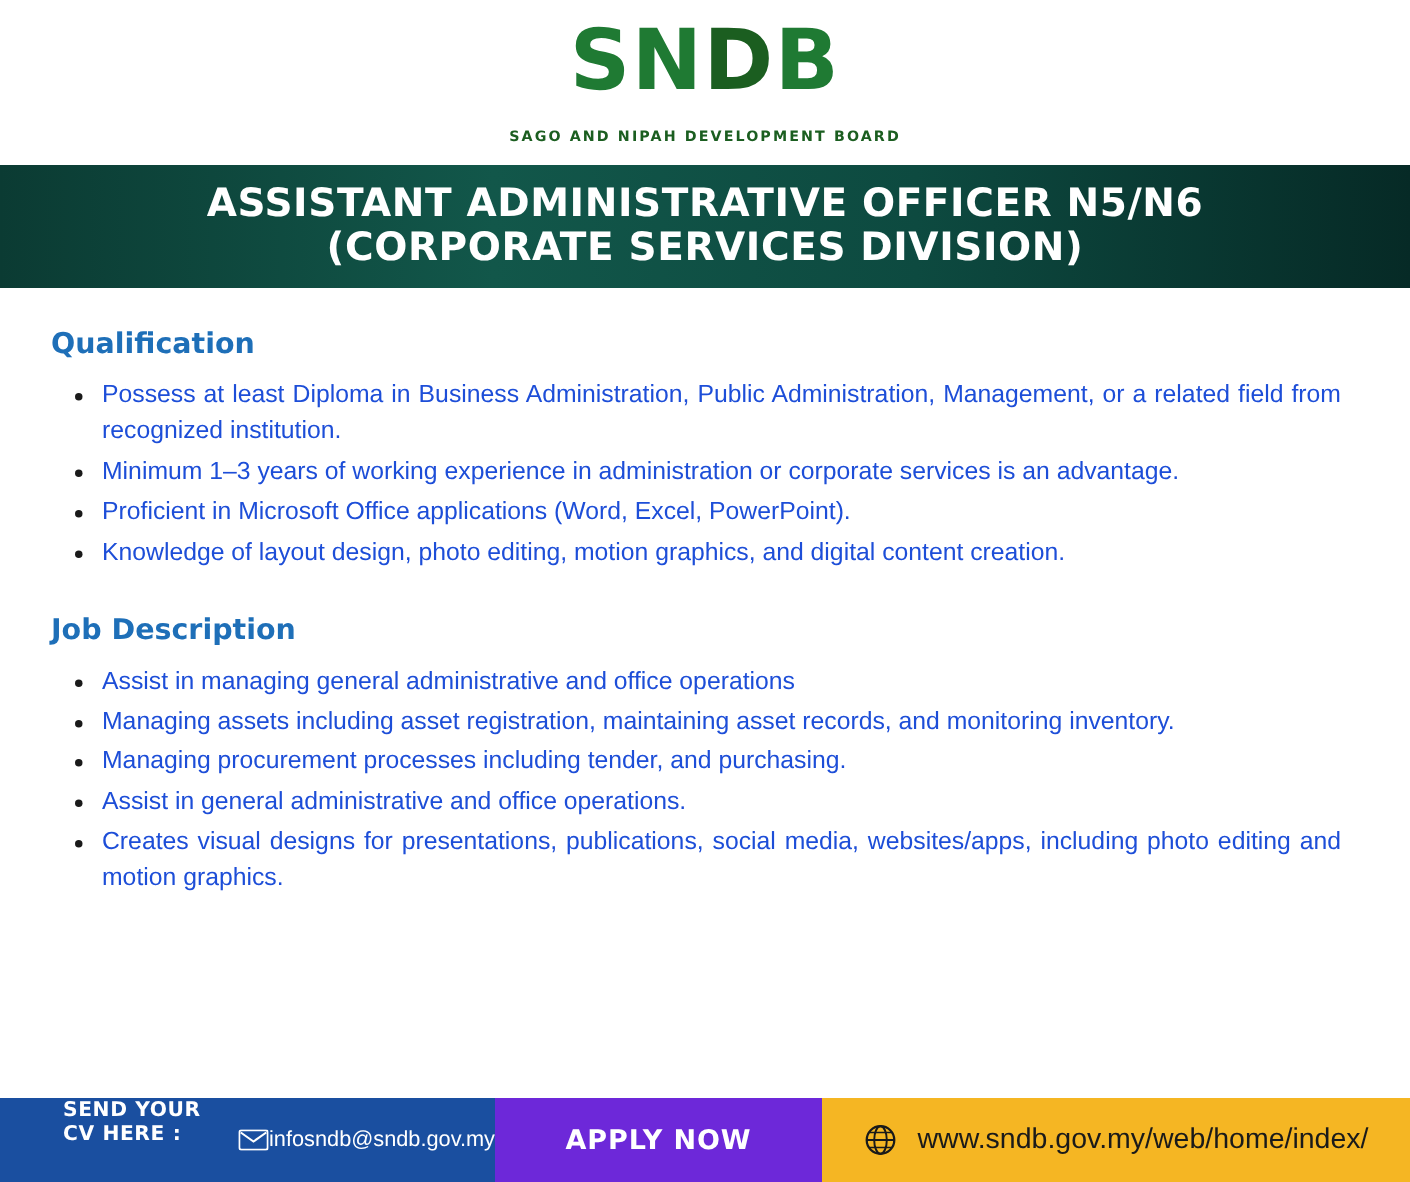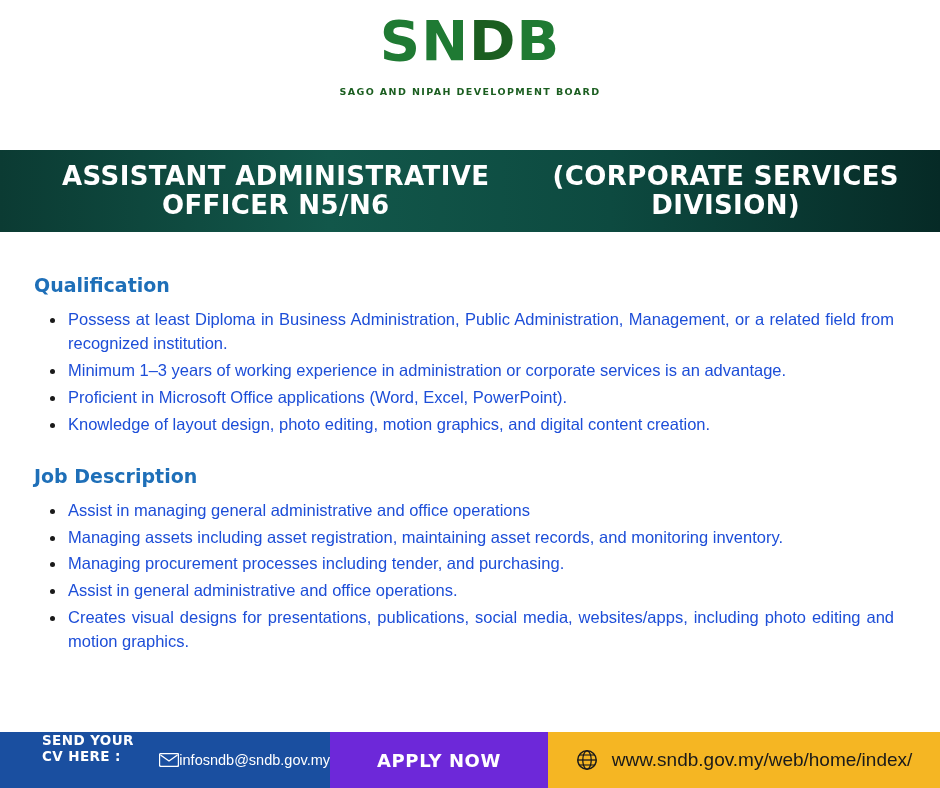--- a/index.html
+++ b/index.html
@@ -62,39 +62,38 @@
     letter-spacing: 1.4px;
     color: #1b5e20;
   }
 
   
   .title-band {
     flex: 0 0 82px;
     background: linear-gradient(90deg, #0b3b33 0%, #12574a 35%, #0d4a40 65%, #062a26 100%);
     color: #ffffff;
     display: flex;
-    flex-direction: row;
+    flex-direction: column;
     align-items: center;
     justify-content: center;
     text-align: center;
     padding: 0 20px;
-    margin-top: 40px;
   }
   .title-line {
     font-family: "DejaVu Sans", sans-serif;
     font-weight: bold;
     font-size: 26px;
     letter-spacing: 0.4px;
     line-height: 1.12;
   }
 
   
   .body {
     flex: 1 1 auto;
-    padding: 42px 34px 0 34px;
+    padding: 26px 34px 0 34px;
     background: #ffffff;
     border-radius: 22px;
   }
   .section-heading {
     color: #1e6fb8;
     font-family: "DejaVu Sans", sans-serif;
     font-weight: bold;
     font-size: 19px;
     margin-bottom: 12px;
   }

